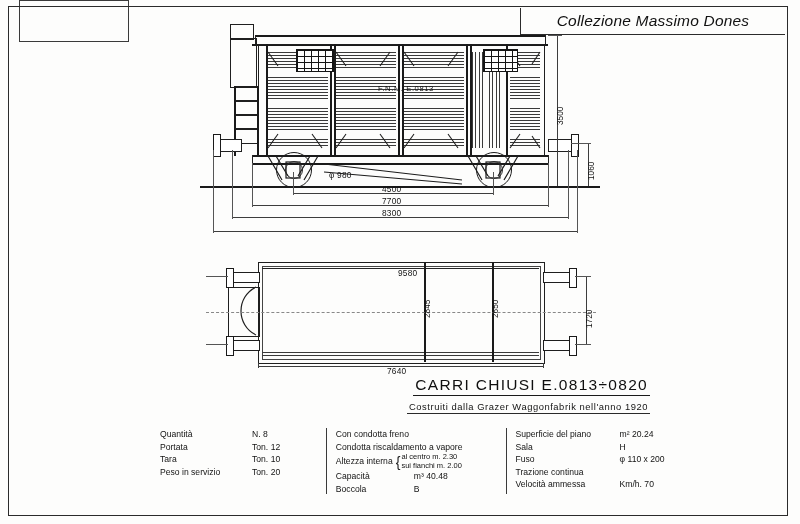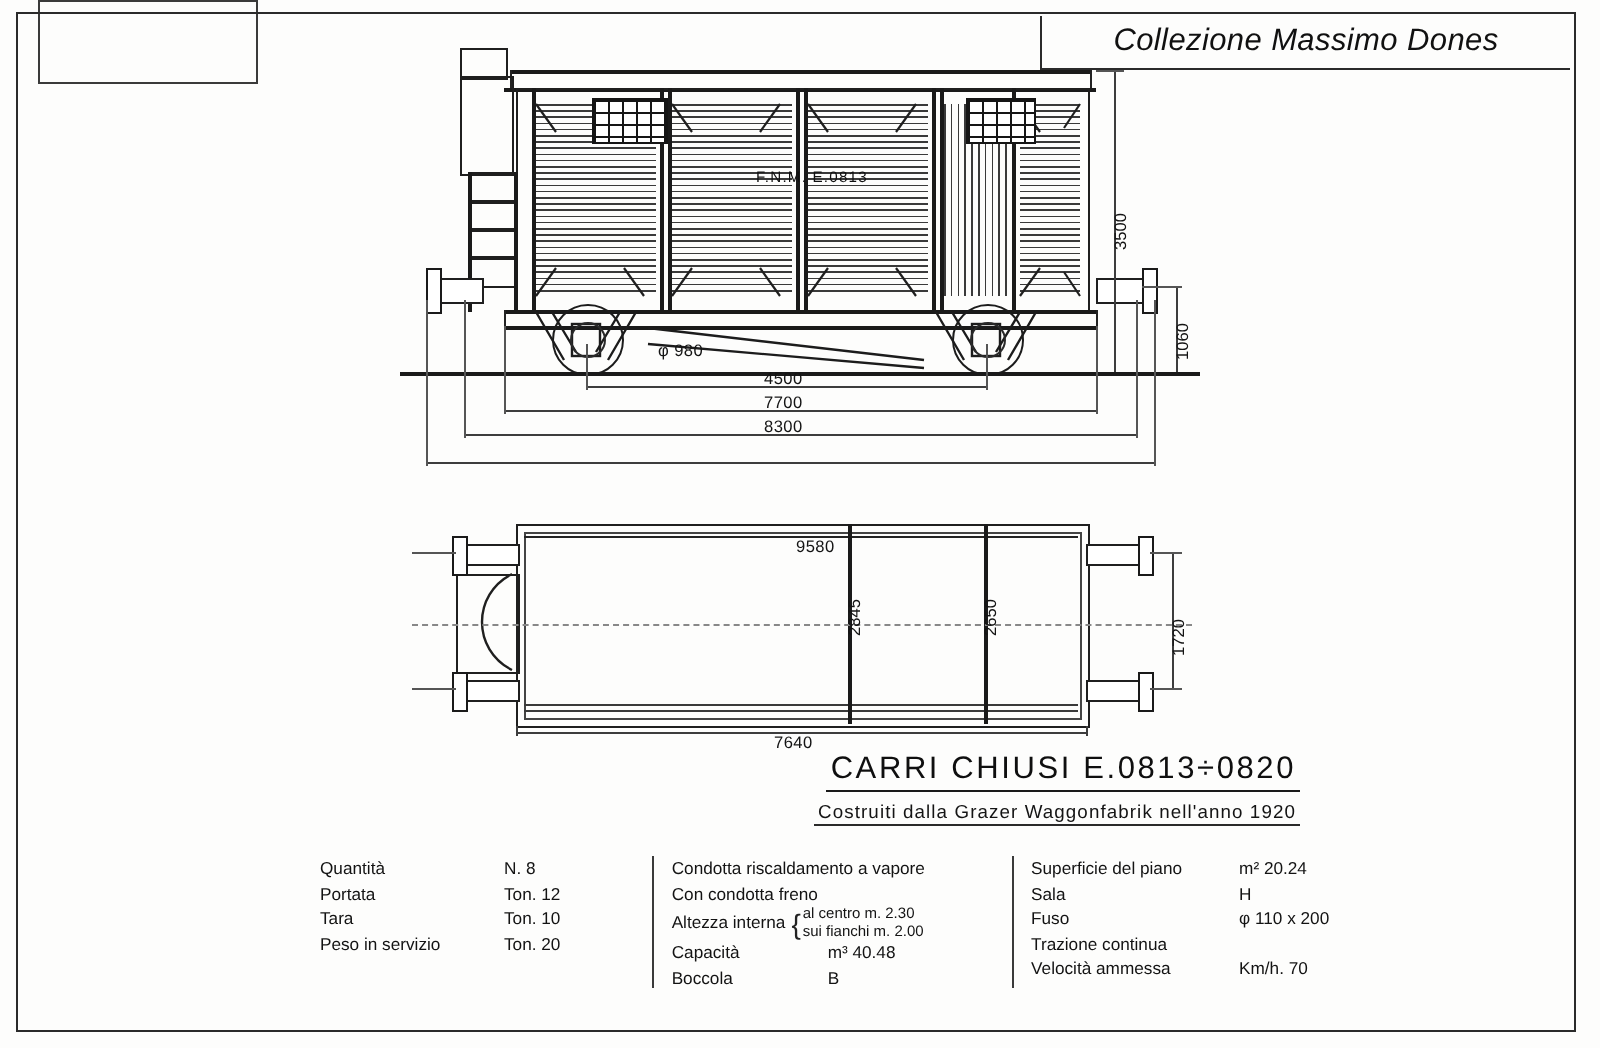--- a/index.html
+++ b/index.html
@@ -295,22 +295,22 @@
         <span class="spec-label">Tara</span>
         <span class="spec-value">Ton. 10</span>
       </div>
       <div class="spec-row">
         <span class="spec-label">Peso  in  servizio</span>
         <span class="spec-value">Ton. 20</span>
       </div>
     </div>
 
     <div class="spec-col" id="spec-col-2">
+      <div class="spec-full">Con   condotta   freno</div>
       <div class="spec-full">Condotta   riscaldamento  a  vapore</div>
-      <div class="spec-full">Con   condotta   freno</div>
       <div class="brace-row">
         <span class="spec-label">Altezza   interna</span>
         <span class="brace">{</span>
         <span class="brace-lines">
           <div>al centro m. 2.30</div>
           <div>sui fianchi m. 2.00</div>
         </span>
       </div>
       <div class="spec-row">
         <span class="spec-label" style="width:78px;">Capacità</span>

